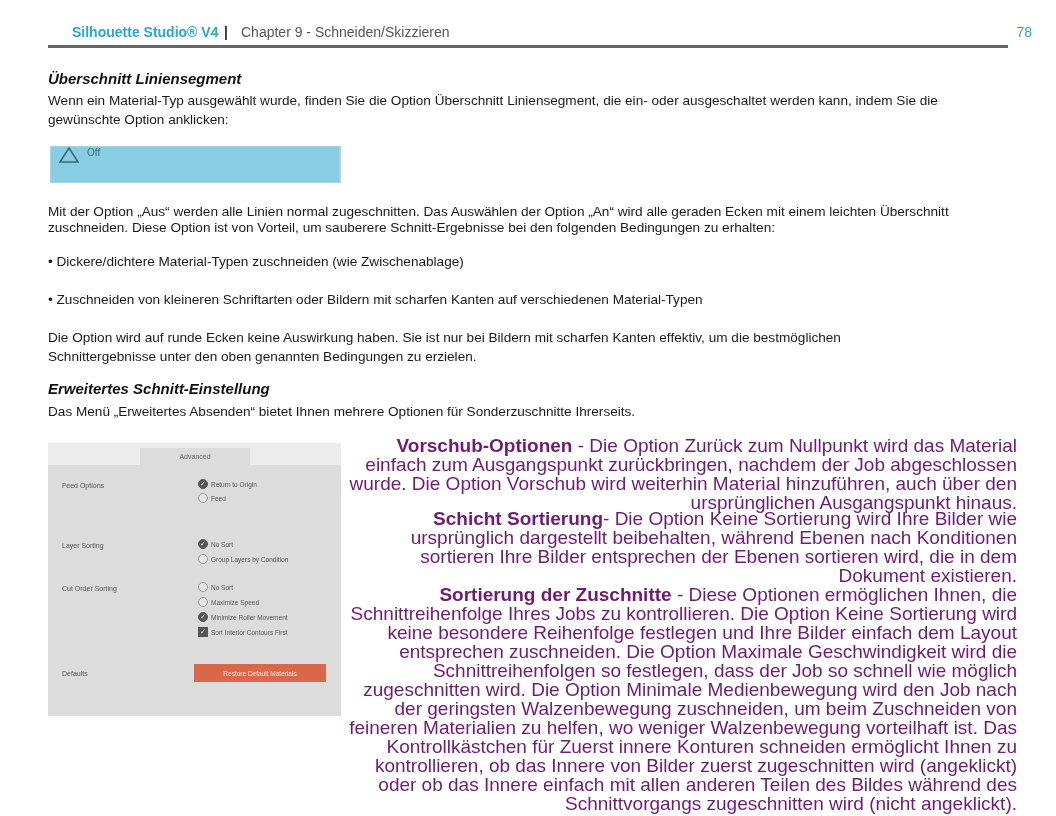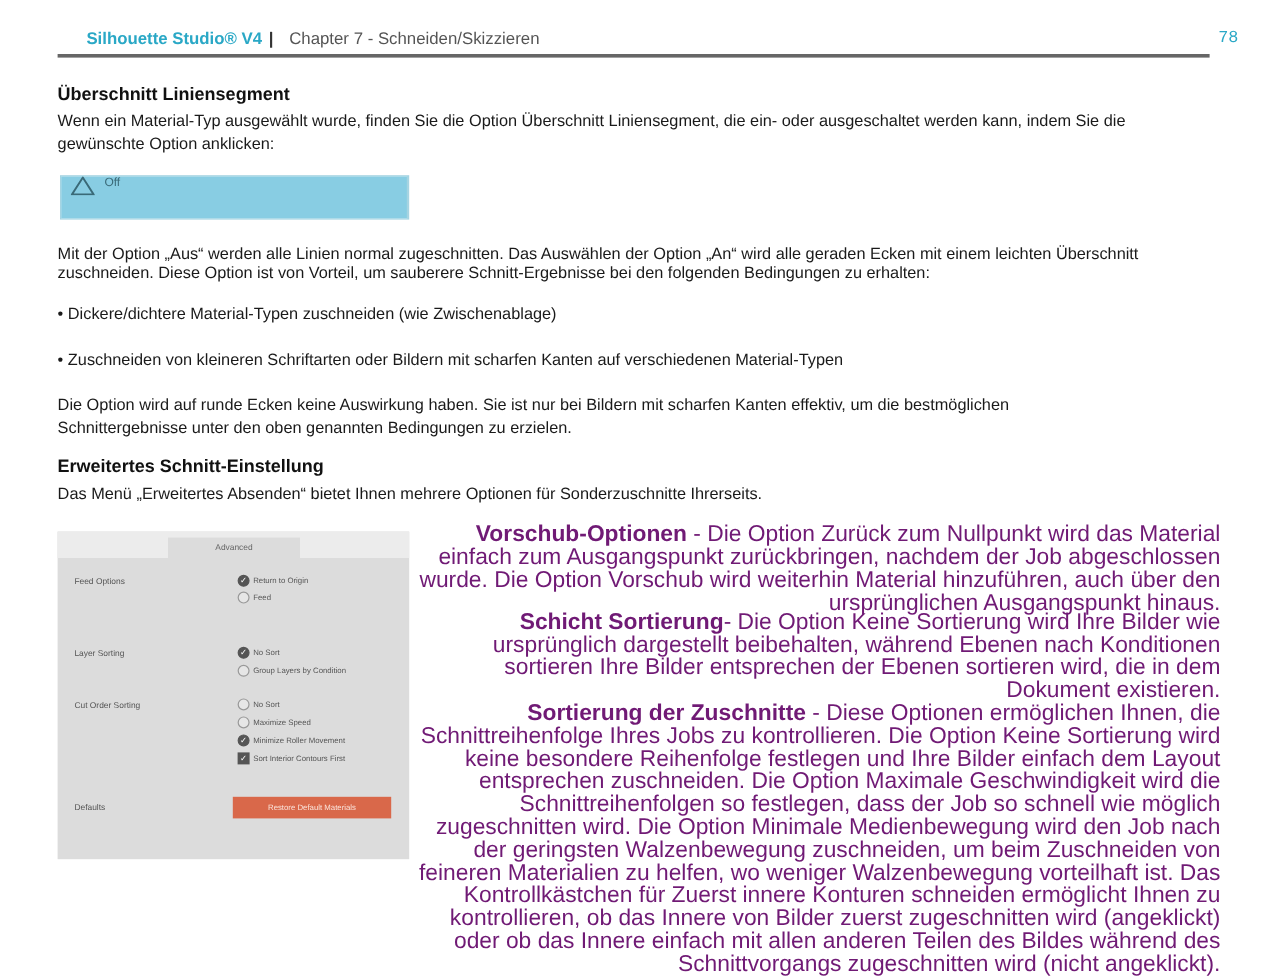--- a/index.html
+++ b/index.html
@@ -3,24 +3,24 @@
 <meta charset="utf-8">
 <style>
   html, body { margin: 0; padding: 0; background: #ffffff; }
   body { width: 1056px; height: 816px; position: relative; overflow: hidden;
          font-family: "Liberation Sans", sans-serif; color: #1a1a1a; }
 
   .header { position: absolute; left: 48px; top: 24px; width: 960px; height: 22px; margin-left: 24px; }
   .header .brand { position: absolute; left: 0; top: 0; font-size: 14px; font-weight: bold; color: #2aa8c6; }
   .header .sep { position: absolute; left: 152px; top: 0; font-size: 14px; color: #333; font-weight: bold; }
   .header .chapter { position: absolute; left: 169px; top: 0; font-size: 14px; color: #555; }
-  .header .pagenum { position: absolute; right: 0; top: 0; font-size: 14px; color: #2aa8c6; font-family: Liberation Mono, monospace; }
+  .header .pagenum { position: absolute; right: 0; top: 0; font-size: 14px; color: #2aa8c6; }
   .header-rule { position: absolute; left: 48px; top: 45px; width: 960px; height: 3px; background: #666; }
 
-  .h2 { position: absolute; left: 48px; font-size: 15px; font-weight: bold; color: #111; }
+  .h2 { position: absolute; left: 48px; font-size: 15px; font-weight: bold; font-style: italic; color: #111; }
   .p { position: absolute; left: 48px; font-size: 13.6px; line-height: 19px; color: #1a1a1a; }
 
   .toggle { position: absolute; left: 50px; top: 146px; width: 289px; height: 35px; border: 1px solid #a6d4e2; display: flex; }
   .toggle .opt { flex: 1; display: flex; align-items: flex-start; padding-left: 8px; font-size: 10px; color: #3a6a78; }
   .toggle .opt.off { background: #88cde3; border-right: 1px solid #a6d4e2; }
   .toggle .opt.on { background: #fff; color: #555; }
   .toggle .lbl { margin-left: 8px; }
 
   .panel { position: absolute; left: 48px; top: 443px; width: 293px; height: 273px; background: #dcdcdc; }
   .panel .tabbar { position: absolute; left: 0; top: 0; width: 100%; height: 22px; background: #ececec; }
@@ -34,21 +34,21 @@
 
   .rtext { position: absolute; left: 347px; width: 670px; font-size: 19px; line-height: 19px; color: #701a75; text-align: right; }
   .rtext b { font-weight: bold; }
 </style>
 </head>
 <body>
 
 <div class="header">
   <span class="brand">Silhouette Studio® V4</span>
   <span class="sep">|</span>
-  <span class="chapter">Chapter 7 - Schneiden/Skizzieren</span>
+  <span class="chapter">Chapter 9 - Schneiden/Skizzieren</span>
   <span class="pagenum">78</span>
 </div>
 <div class="header-rule"></div>
 
 <div class="h2" style="top:70px;">Überschnitt Liniensegment</div>
 <div class="p" style="top:91px; width:965px;">Wenn ein Material-Typ ausgewählt wurde, finden Sie die Option Überschnitt Liniensegment, die ein- oder ausgeschaltet werden kann, indem Sie die gewünschte Option anklicken:</div>
 
 <div class="toggle">
   <div class="opt off">
     <span>

